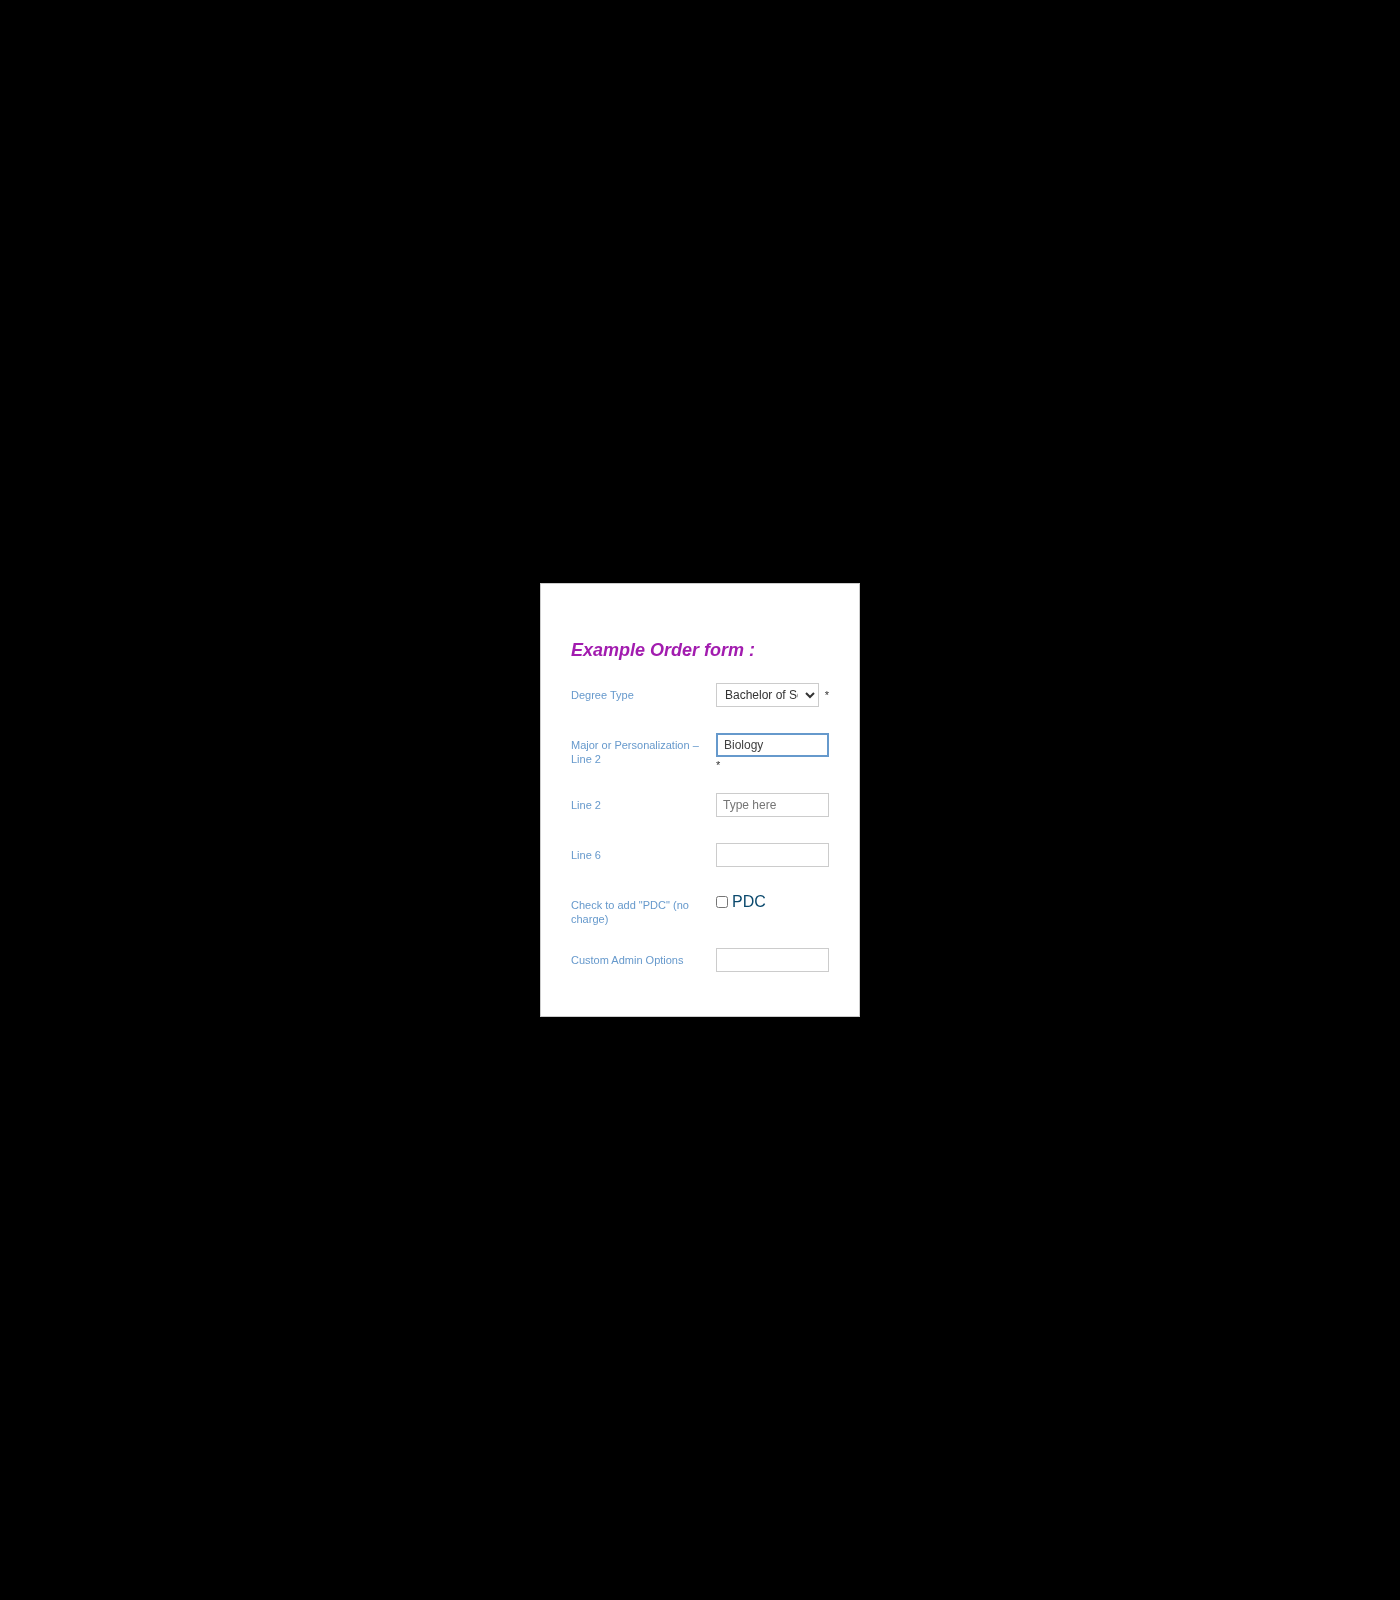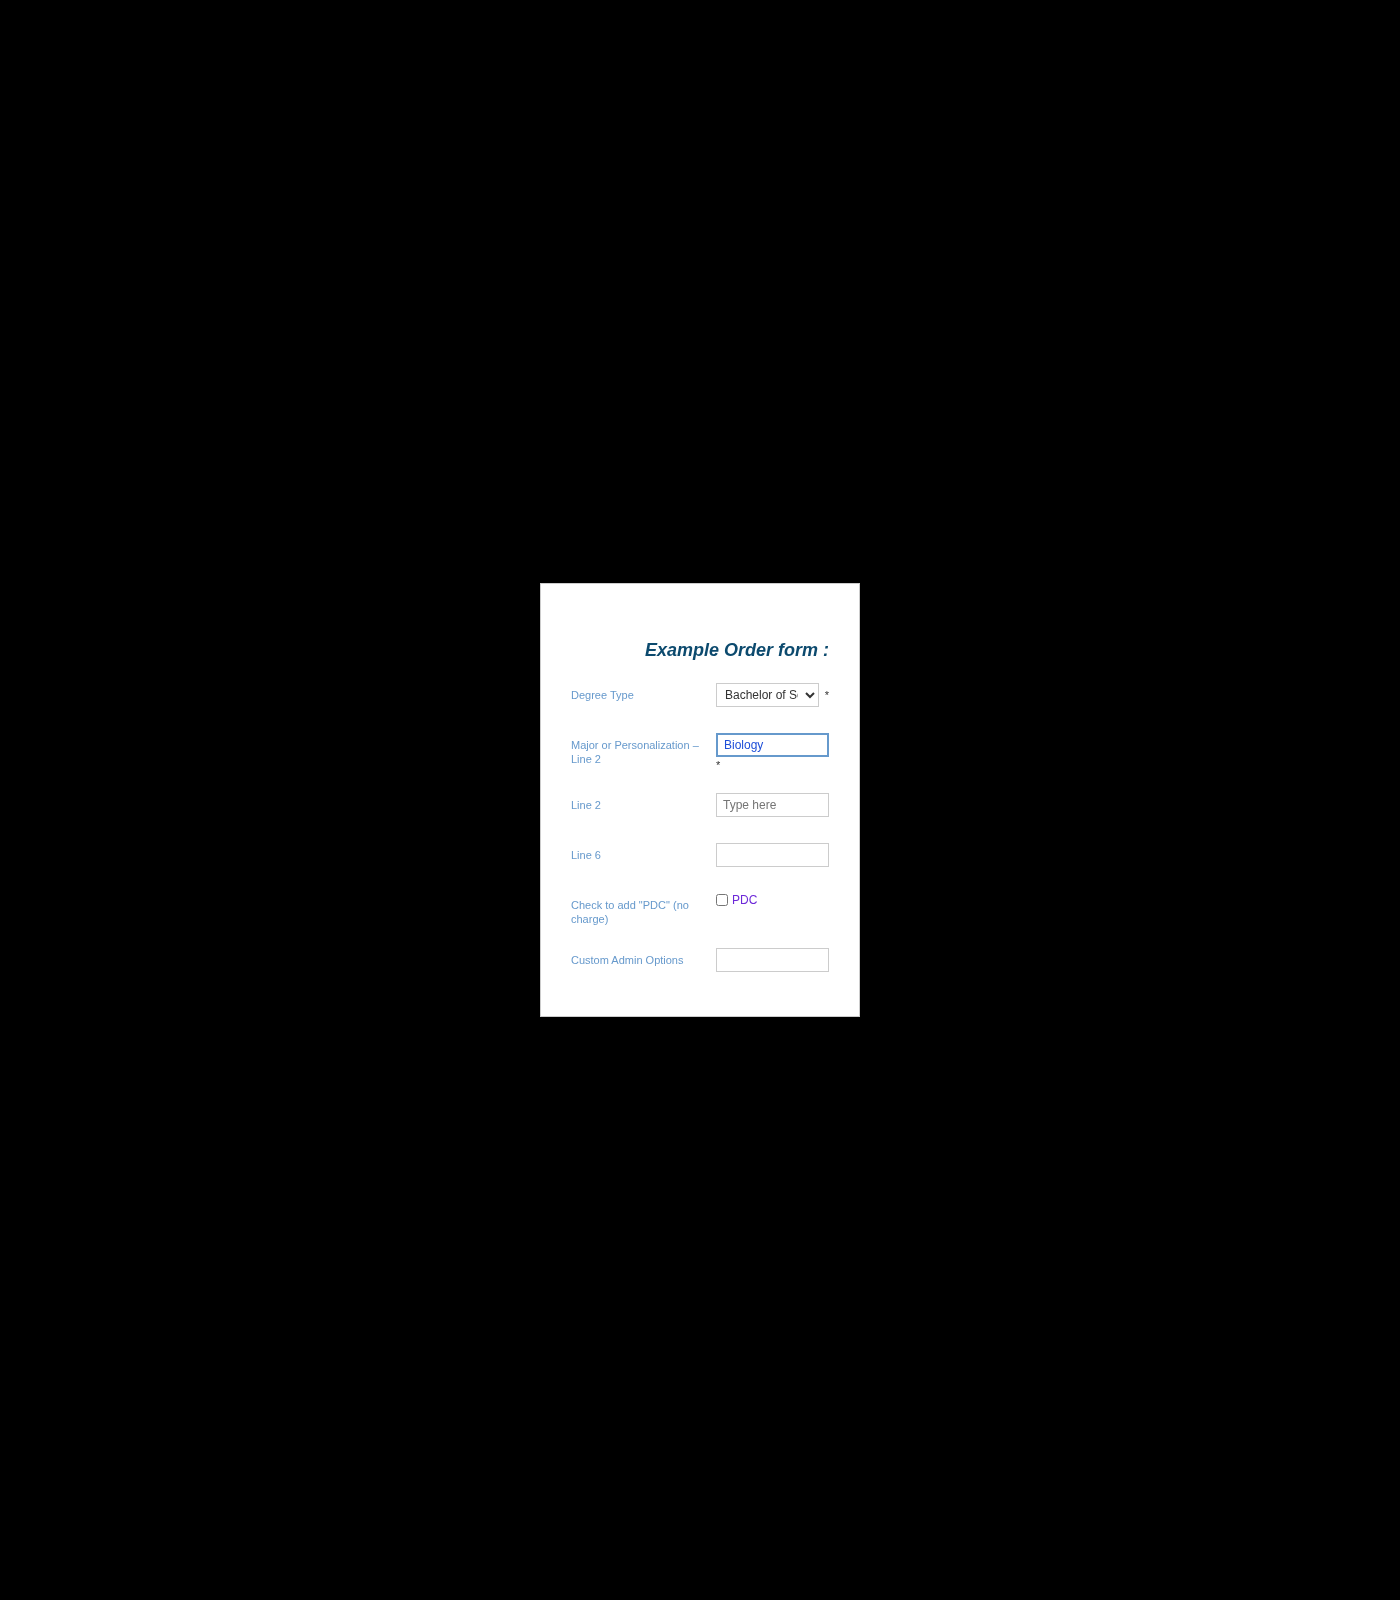--- a/index.html
+++ b/index.html
@@ -20,24 +20,24 @@
 
     .form-container {
       background-color: #ffffff;
       border: 1px solid #cccccc;
       padding: 30px 30px 30px 30px;
       width: 320px;
       min-height: 290px;
     }
 
     .form-title {
-      color: #0c4a6e;
+      color: #a21caf;
       font-size: 18px;
       font-weight: bold;
-      text-align: right;
+      text-align: left;
       margin-bottom: 20px;
       font-style: italic;
       margin-top: 26px;
     }
 
     .form-row {
       display: flex;
       align-items: flex-start;
       margin-bottom: 10px;
       min-height: 28px;
@@ -59,21 +59,21 @@
       flex-direction: column;
     }
 
     .form-input {
       border: 1px solid #cccccc;
       padding: 3px 6px;
       font-size: 12px;
       width: 100%;
       height: 24px;
       outline: none;
-      color: #1d4ed8;
+      color: #404040;
     }
 
     .form-input.highlighted {
       border: 2px solid #6699cc;
       background-color: #ffffff;
     }
 
     .form-select {
       border: 1px solid #cccccc;
       padding: 2px 4px;
@@ -98,22 +98,22 @@
       margin-top: 2px;
     }
 
     .checkbox-row {
       display: flex;
       align-items: center;
       gap: 4px;
     }
 
     .checkbox-label {
-      font-size: 12px;
-      color: #6d28d9;
+      font-size: 16px;
+      color: #0c4a6e;
     }
 
     .pdc-checkbox {
       width: 12px;
       height: 12px;
       cursor: pointer;
     }
 
     .degree-field {
       display: flex;

